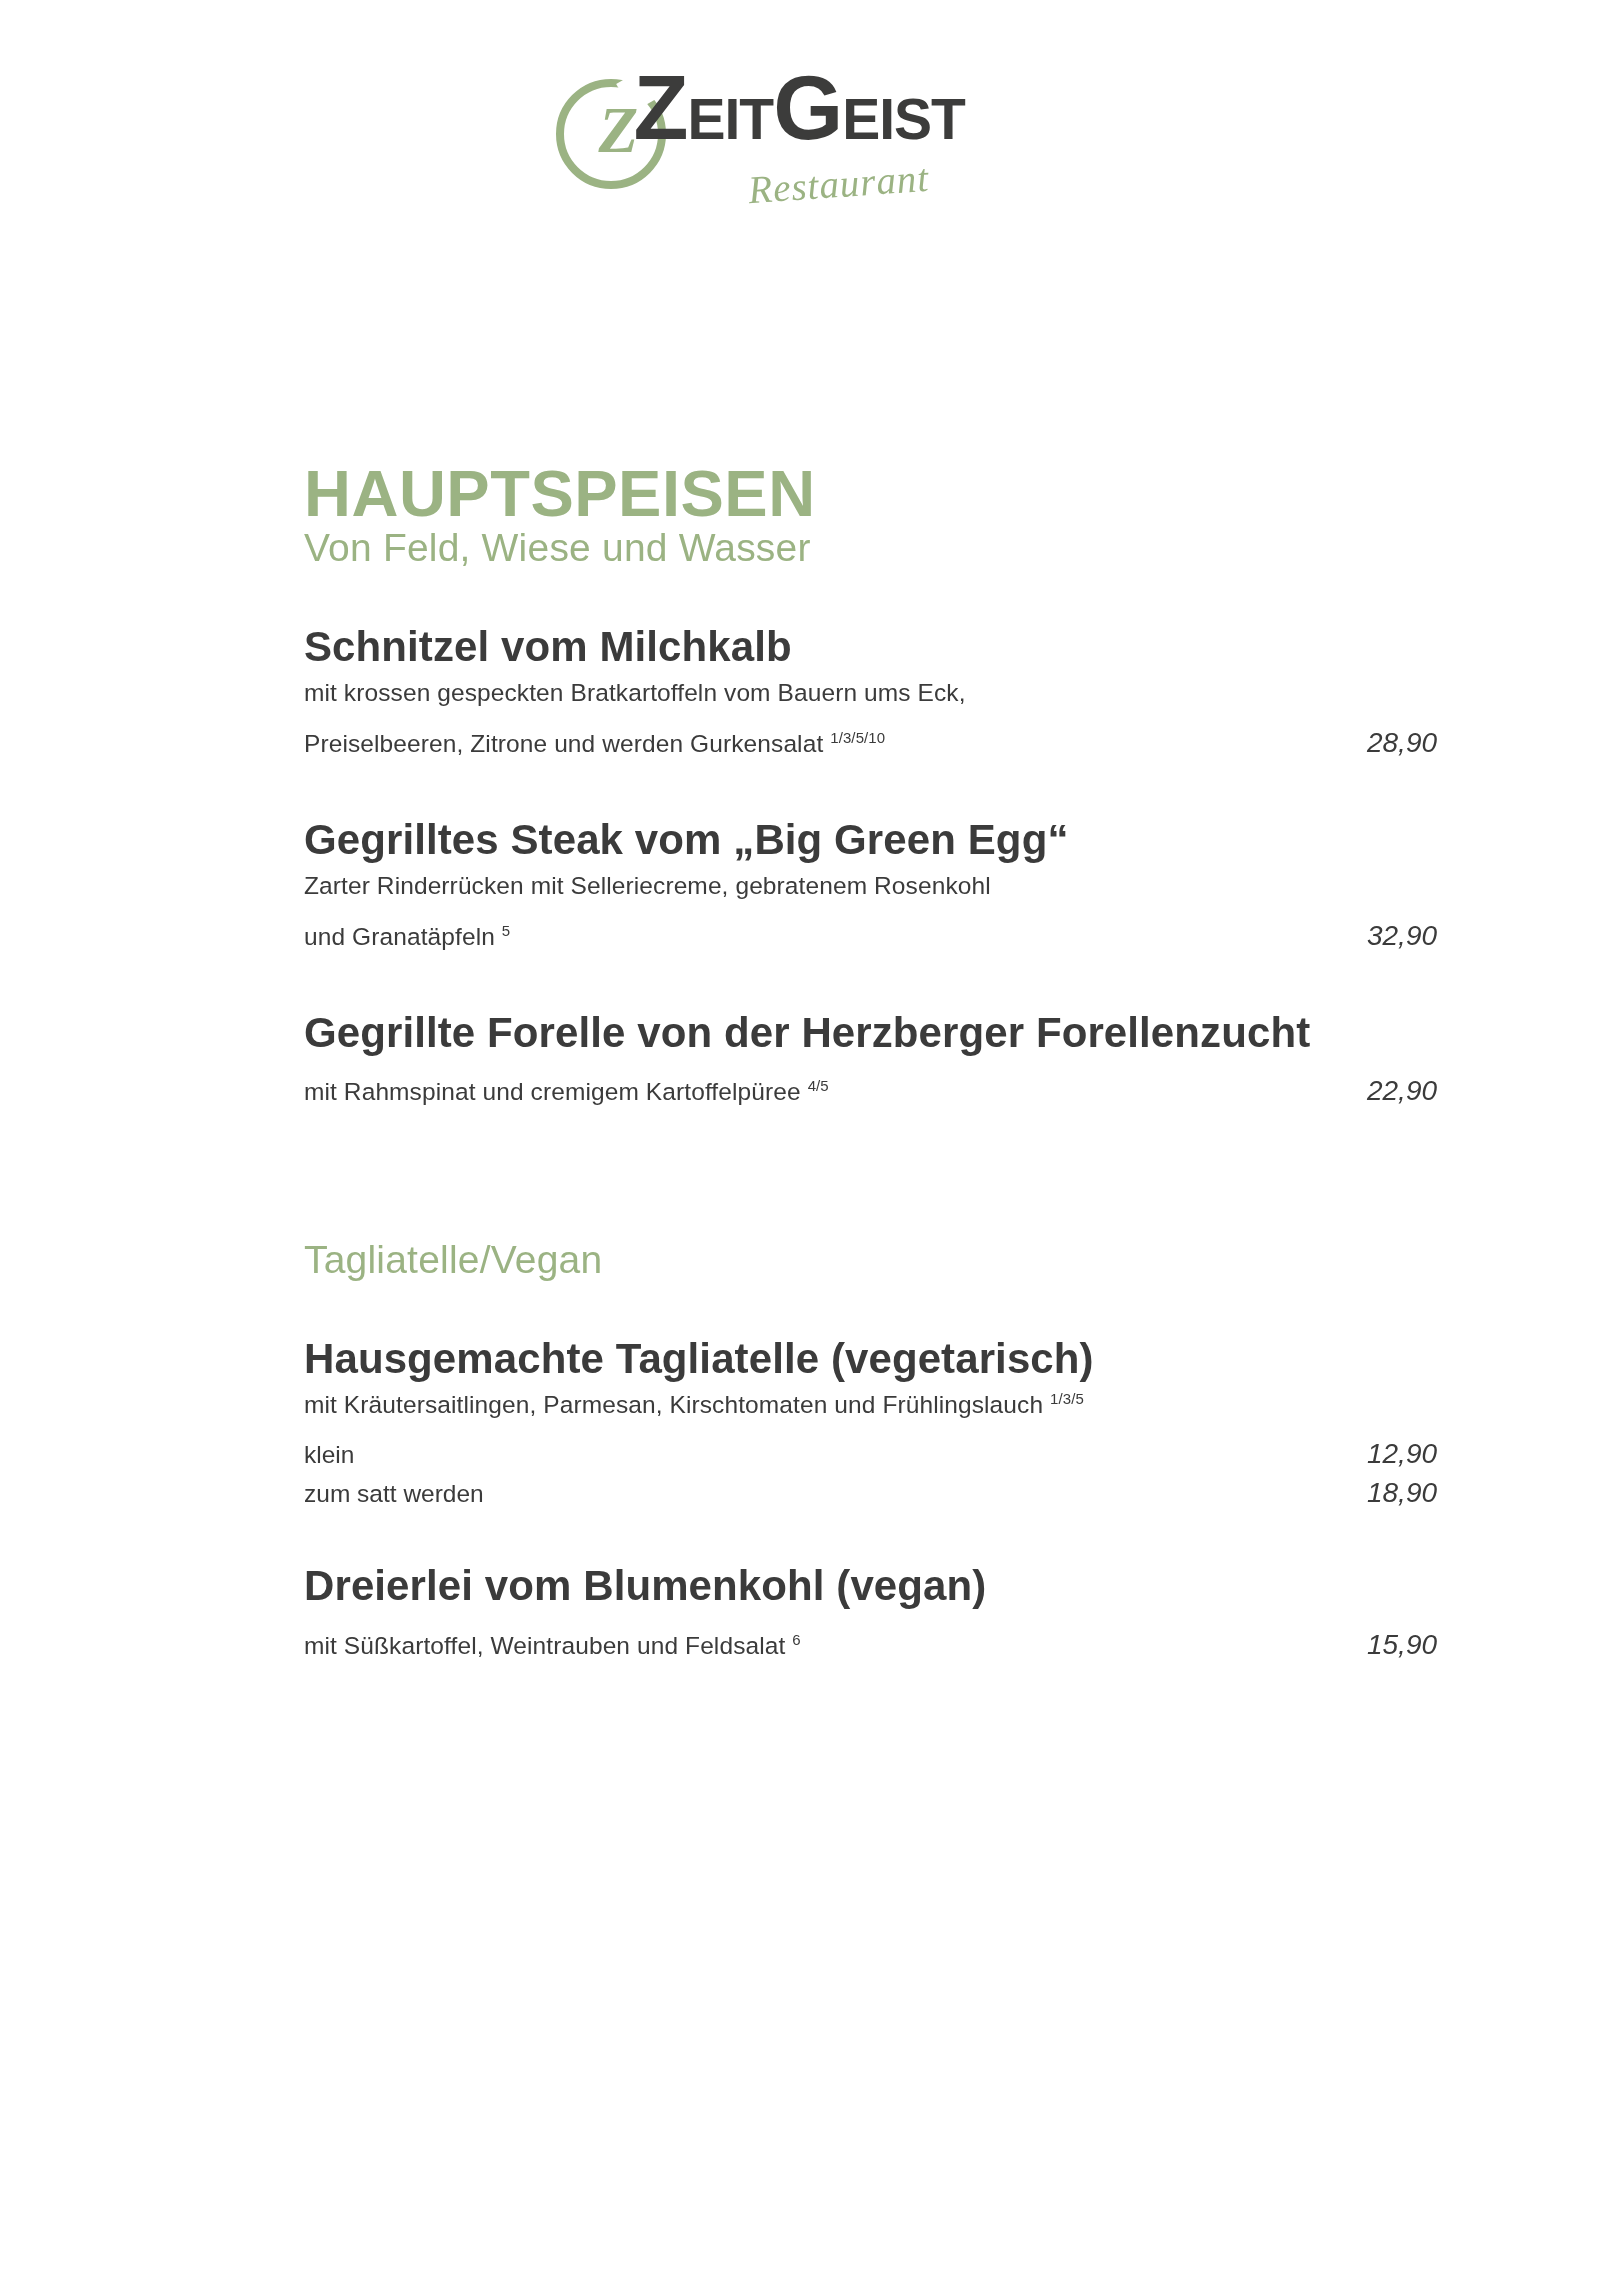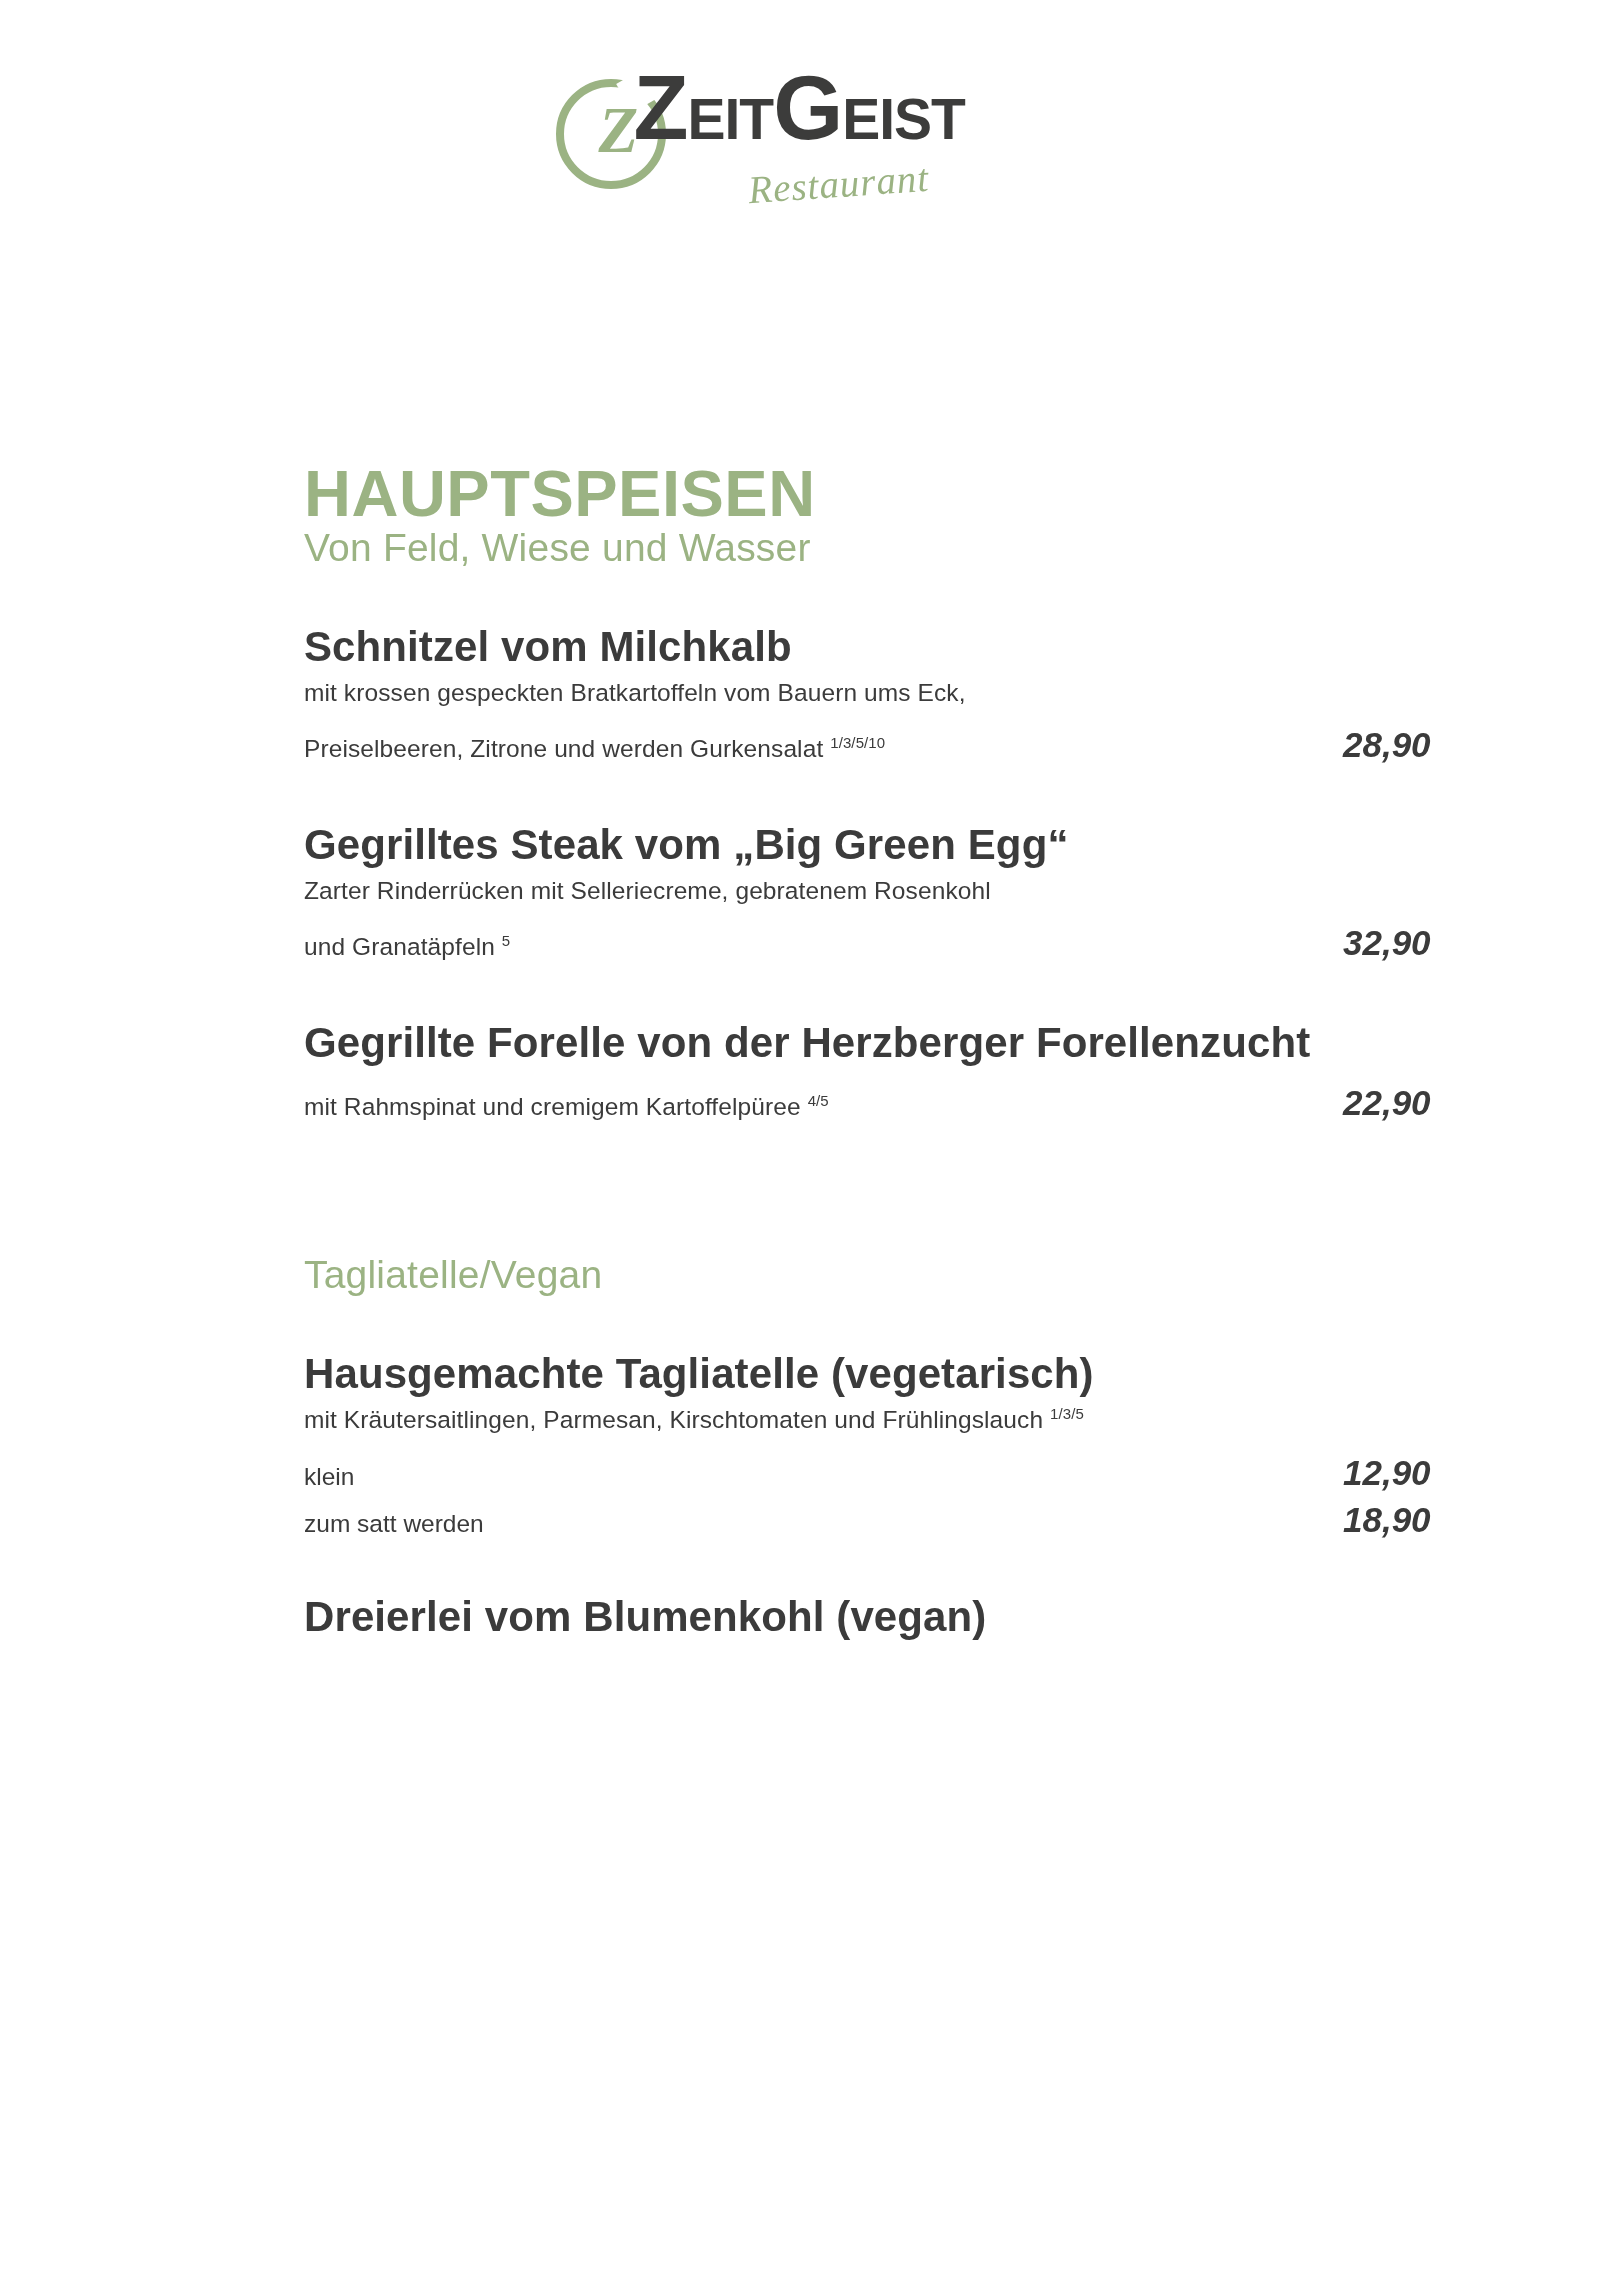--- a/index.html
+++ b/index.html
@@ -132,27 +132,26 @@
     font-size: 24.5px;
     color: #3b3b3b;
     line-height: 1.55;
     letter-spacing: 0.1px;
   }
   .desc sup {
     font-size: 15px;
     vertical-align: super;
   }
   .price {
-    font-size: 35px;
+    font-size: 28px;
     font-style: italic;
     color: #3b3b3b;
     white-space: nowrap;
     min-width: 118px;
-    text-align: left;
-    font-weight: bold;
+    text-align: center;
   }
   .desc-block {
     max-width: 921px;
   }
   .opt-label {
     font-size: 24.5px;
     color: #3b3b3b;
   }
 </style>
 </head>
@@ -212,16 +211,20 @@
       <div class="price">12,90</div>
     </div>
     <div class="row">
       <div class="opt-label">zum satt werden</div>
       <div class="price">18,90</div>
     </div>
   </div>
 
   <div class="item">
     <div class="item-name">Dreierlei vom Blumenkohl (vegan)</div>
+    <div class="row">
+      <div class="desc desc-block"><span>mit Süßkartoffel, Weintrauben und Feldsalat</span> <sup>6</sup></div>
+      <div class="price">15,90</div>
+    </div>
   </div>
 
 </div>
 
 
 </body></html>

